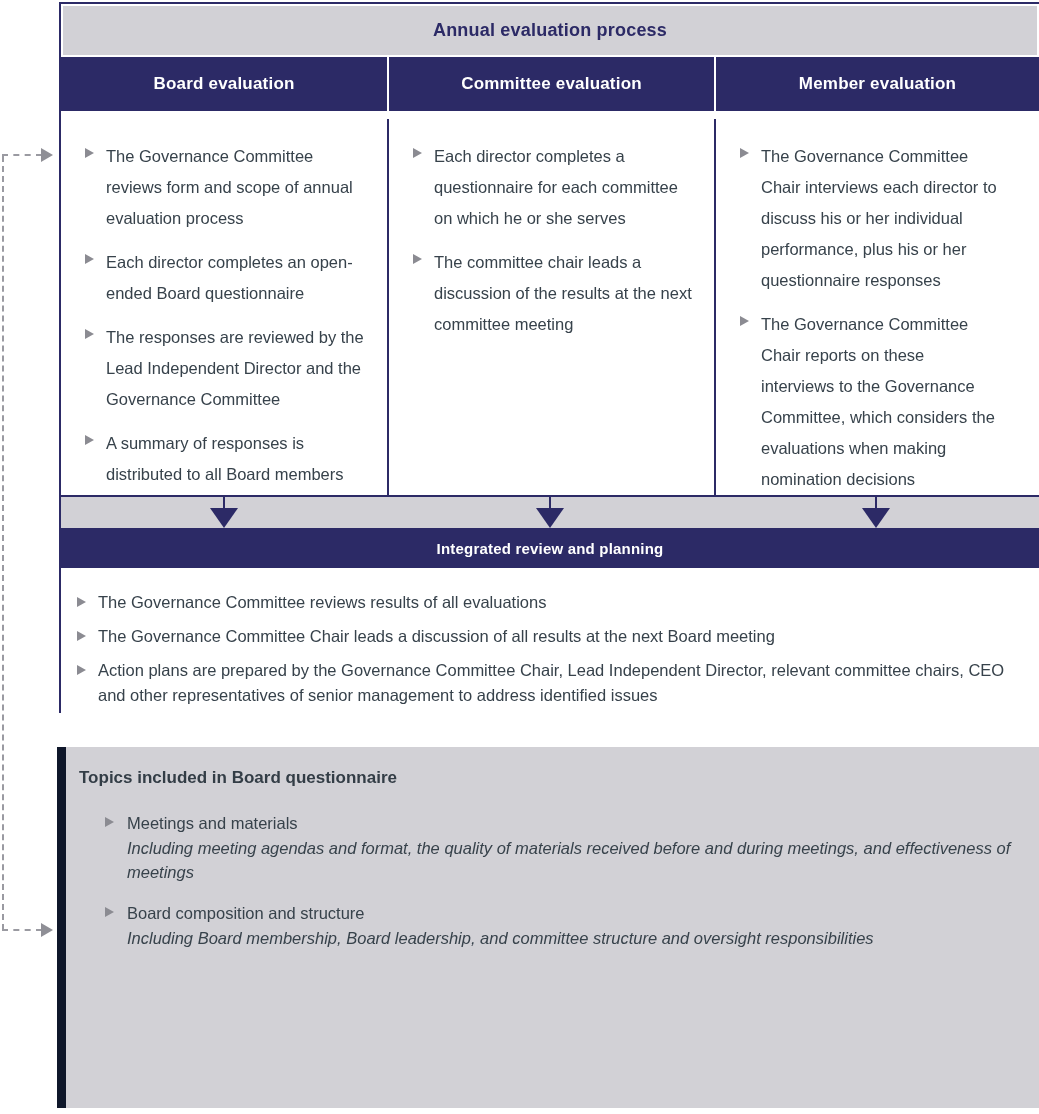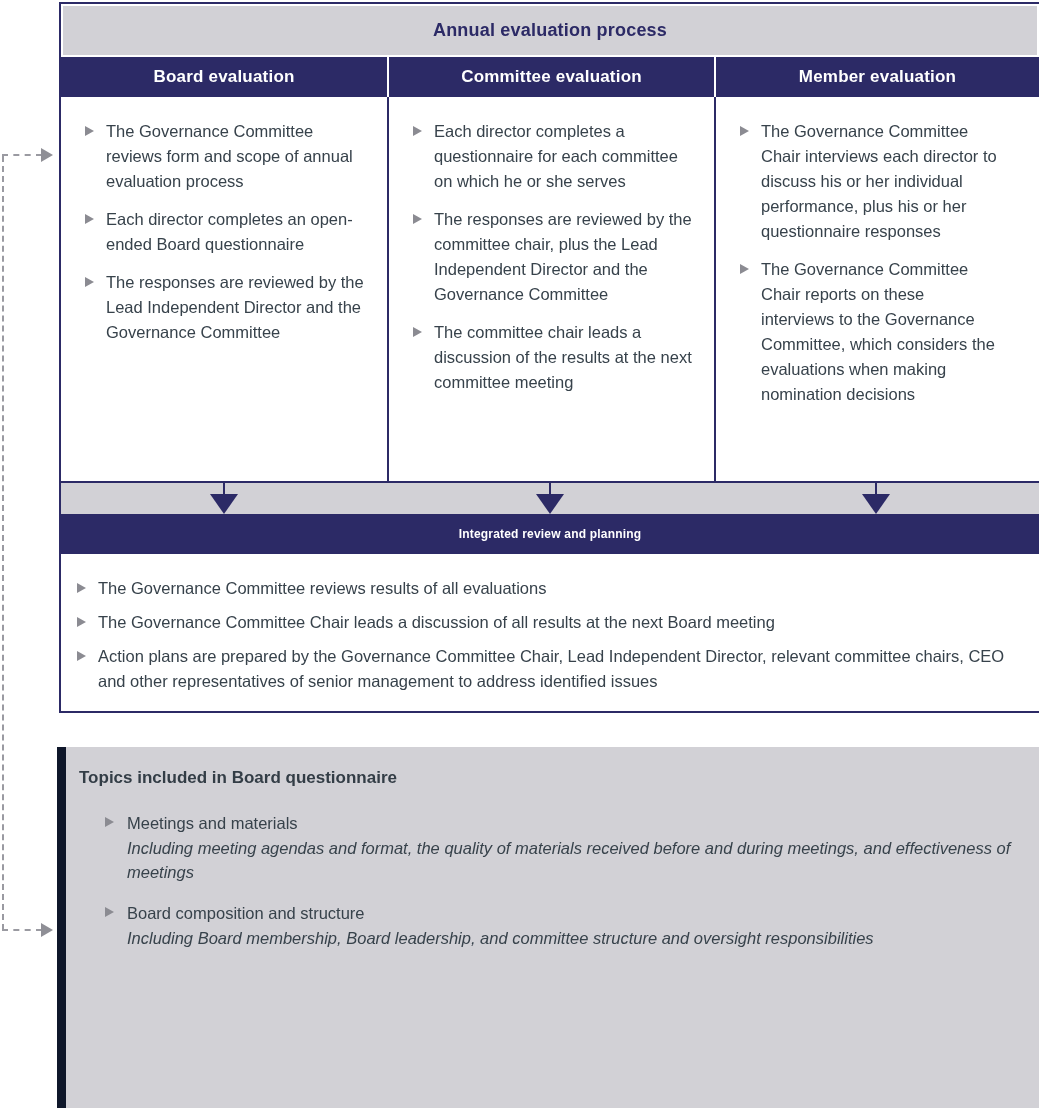--- a/index.html
+++ b/index.html
@@ -20,48 +20,48 @@
   .conn-head.top { top:148px; }
   .conn-head.bottom { top:923px; }
 
   
   .process { position:absolute; left:59px; top:2px; width:982px; height:711px;
              border:2px solid #2c2a66; background:#ffffff; }
   .process-title-band { margin:2px; height:49px; background:#d2d1d6;
                         display:flex; align-items:center; justify-content:center; }
   .process-title-band .t { color:#2c2a66; font-size:18px; font-weight:bold; letter-spacing:.2px; }
 
-  .cols-header { display:flex; height:40px; background:#2c2a66; }
+  .cols-header { display:flex; height:54px; background:#2c2a66; }
   .cols-header .cell { display:flex; align-items:center; justify-content:center;
                        color:#ffffff; font-size:17px; font-weight:bold; letter-spacing:.2px; }
   .cols-header .cell:nth-child(1){ width:326px; }
   .cols-header .cell:nth-child(2){ width:327px; border-left:2px solid #ffffff; }
   .cols-header .cell:nth-child(3){ width:325px; border-left:2px solid #ffffff; }
 
   .cols-body { display:flex; height:384px; background:#ffffff; }
-  .cols-body .col { padding:22px 16px 0 24px; font-size:16.5px; line-height:25px; }
+  .cols-body .col { padding:22px 16px 0 24px; font-size:16.5px; line-height:31px;margin-top:8px; }
   .cols-body .col:nth-child(1){ width:326px; }
   .cols-body .col:nth-child(2){ width:327px; border-left:2px solid #2c2a66; }
   .cols-body .col:nth-child(3){ width:301px; border-left:2px solid #2c2a66; }
 
   ul.bullets { list-style:none; margin:0; padding:0; }
   ul.bullets li { position:relative; padding-left:21px; margin-bottom:13px; }
   ul.bullets li::before { content:""; position:absolute; left:0; top:7px; width:0; height:0;
                           border-top:5.5px solid transparent; border-bottom:5.5px solid transparent;
                           border-left:9px solid #8b8b92; }
 
   .arrow-band { display:flex; height:33px; background:#d2d1d6; border-top:2px solid #2c2a66; }
   .arrow-band .slot { flex:1; display:flex; justify-content:center; }
   .flow-arrow { display:flex; flex-direction:column; align-items:center; }
   .flow-arrow .stem { width:2px; height:11px; background:#2c2a66; }
   .flow-arrow .head { width:0; height:0; border-left:14px solid transparent;
                       border-right:14px solid transparent; border-top:20px solid #2c2a66; }
 
   .integrated-band { height:40px; background:#2c2a66; display:flex; align-items:center; justify-content:center; }
-  .integrated-band .t { color:#ffffff; font-size:12px; font-weight:bold; letter-spacing:.2px; }
+  .integrated-band .t { color:#ffffff; font-size:15px; font-weight:bold; letter-spacing:.2px; }
 
   .integrated-body { height:155px; background:#ffffff; padding:22px 24px 8px 16px;
                      font-size:16.5px; line-height:25px; }
   .integrated-body ul.bullets li { margin-bottom:9px; }
 
   
   .topics { position:absolute; left:57px; top:747px; width:982px; height:361px;
             background:#d2d1d6; border-left:9px solid #0f172a; }
   .topics-inner { padding:21px 24px 0 13px; }
   .topics-title { font-size:17px; font-weight:bold; color:#333d46; margin:0 0 23px 0; }
@@ -95,26 +95,26 @@
       <div class="cell">Committee evaluation</div>
       <div class="cell">Member evaluation</div>
     </div>
 
     <div class="cols-body">
       <div class="col">
         <ul class="bullets">
           <li>The Governance Committee reviews form and scope of annual evaluation process</li>
           <li>Each director completes an open-ended Board questionnaire</li>
           <li>The responses are reviewed by the Lead Independent Director and the Governance Committee</li>
+          <li>A summary of responses is distributed to all Board members</li>
         </ul>
       </div>
       <div class="col">
         <ul class="bullets">
           <li>Each director completes a questionnaire for each committee on which he or she serves</li>
-          <li>The responses are reviewed by the committee chair, plus the Lead Independent Director and the Governance Committee</li>
           <li>The committee chair leads a discussion of the results at the next committee meeting</li>
         </ul>
       </div>
       <div class="col">
         <ul class="bullets">
           <li>The Governance Committee Chair interviews each director to discuss his or her individual performance, plus his or her questionnaire responses</li>
           <li>The Governance Committee Chair reports on these interviews to the Governance Committee, which considers the evaluations when making nomination decisions</li>
         </ul>
       </div>
     </div>

